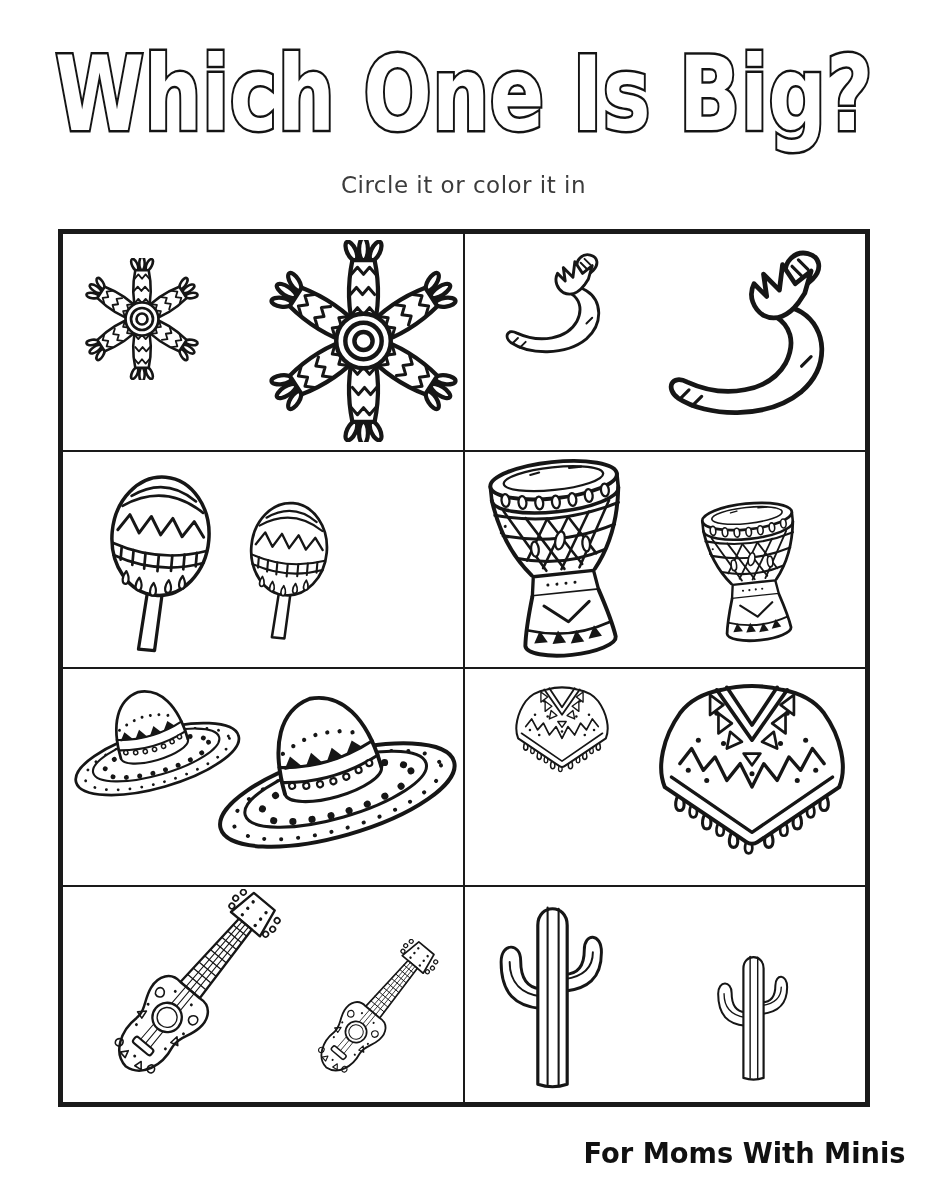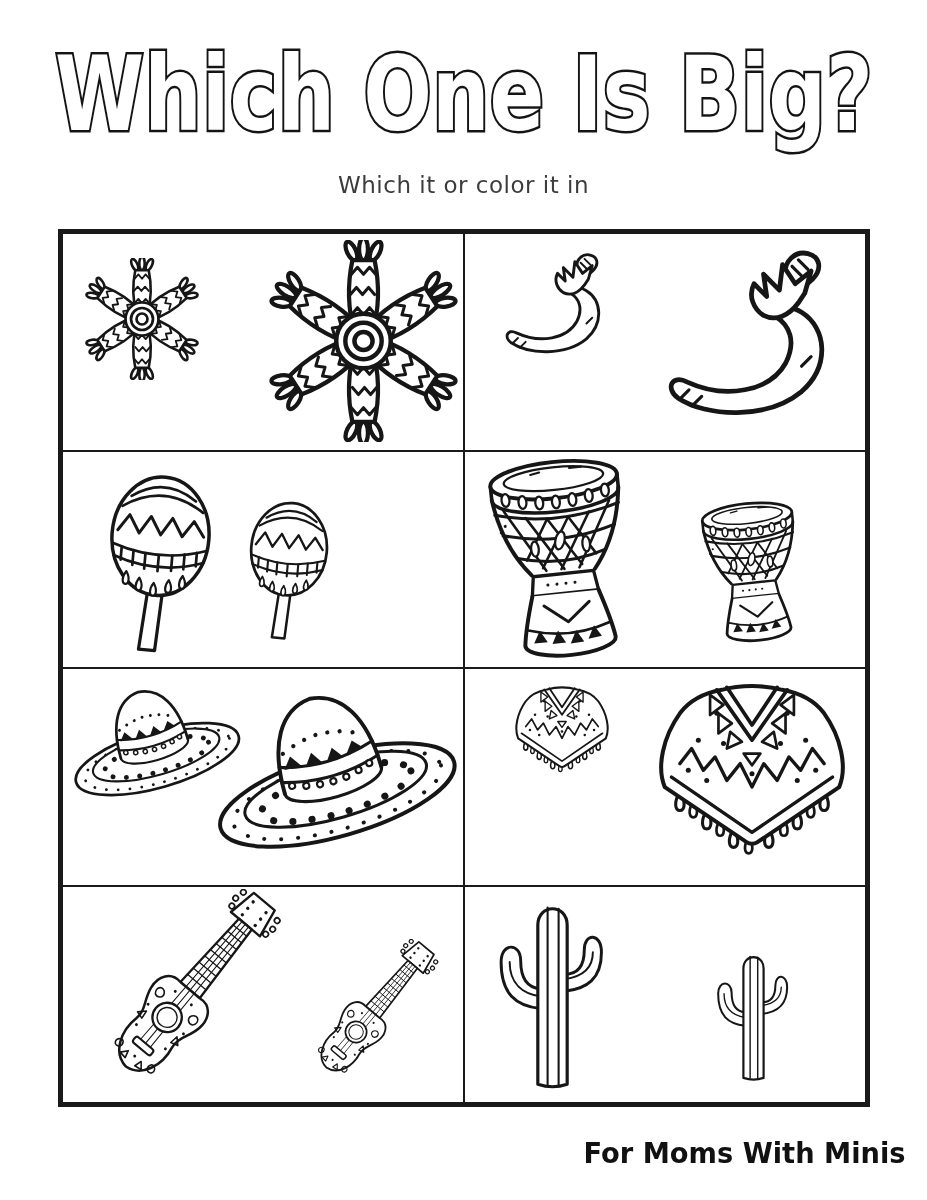--- a/index.html
+++ b/index.html
@@ -326,21 +326,21 @@
     </symbol>
   </defs>
 </svg>
 
 <div class="header">
   <svg class="title-svg" width="880" height="148" viewBox="0 0 880 148">
     <text x="440" y="114" text-anchor="middle" textLength="818" lengthAdjust="spacingAndGlyphs" font-family="DejaVu Sans, Liberation Sans, sans-serif" font-weight="bold" font-size="104" fill="#ffffff" stroke="#141414" stroke-width="5" paint-order="stroke">Which One Is Big?</text>
   </svg>
 </div>
 
-<div class="subtitle">Which it or color it in</div>
+<div class="subtitle">Circle it or color it in</div>
 
 <div class="grid">
 
   <div class="cell c0">
     <span class="art a">
         <svg>
           <use href="#sym-pinata"></use>
         </svg>
       </span>
     <span class="art b">

